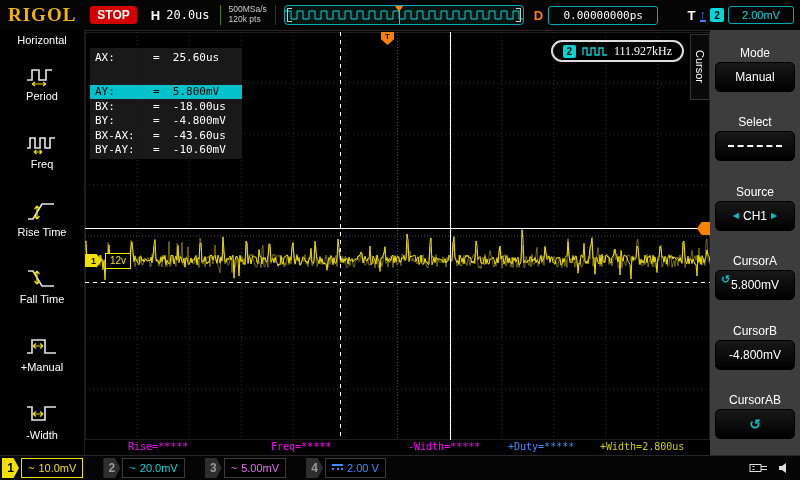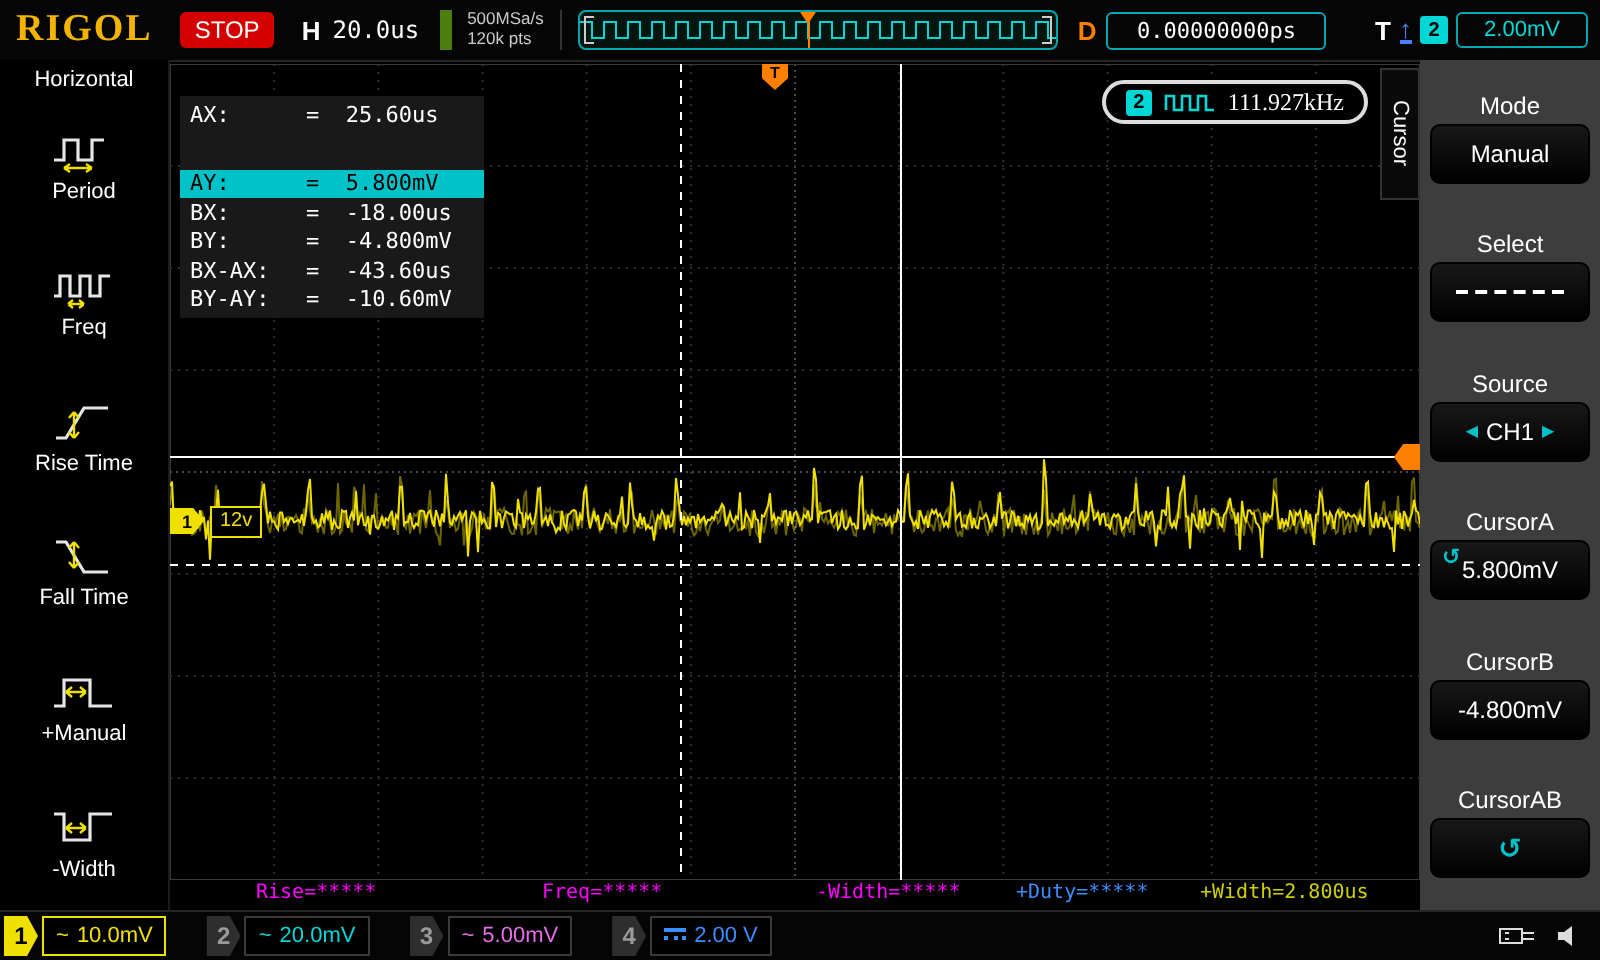--- a/index.html
+++ b/index.html
@@ -4,26 +4,26 @@
 <style>
   html,body{margin:0;padding:0;background:#222;}
   .root{position:relative;width:800px;height:480px;background:#000;overflow:hidden;
         font-family:"Liberation Sans","DejaVu Sans",sans-serif;}
 
   
   .topbar{position:absolute;left:0;top:0;width:800px;height:30px;background:#050505;
           border-bottom:1px solid #262626;display:flex;align-items:center;}
   .logo{color:#f2b400;font-family:"Liberation Serif","DejaVu Serif",serif;font-weight:bold;
         font-size:19px;letter-spacing:1px;margin-left:8px;}
-  .stop{background:#d40000;color:#fff;font-weight:normal;font-size:12px;padding:2px 7px;
+  .stop{background:#d40000;color:#fff;font-weight:bold;font-size:12px;padding:2px 7px;
         border-radius:3px;margin-left:14px;}
   .hlab{color:#fff;font-weight:bold;font-size:13px;margin-left:14px;}
   .tb{color:#fff;font-size:12px;font-family:"DejaVu Sans Mono",monospace;margin-left:6px;}
   .rate{display:flex;flex-direction:column;color:#ccc;font-size:8.5px;line-height:1.15;
-        margin-left:10px;padding:0 8px;border-left:6px solid #4d7c0f;border-right:1px solid #333;justify-content:space-between;}
+        margin-left:10px;padding:0 8px;border-left:1px solid #4d7c0f;border-right:1px solid #333;justify-content:space-between;}
   .preview{position:relative;width:238px;height:18px;margin-left:8px;border:1px solid #00a8b0;
            border-radius:4px;background:#04140f;}
   .preview svg{position:absolute;inset:0;width:100%;height:100%;}
   .preview polyline{stroke:var(--ch2);stroke-width:1;fill:none;}
   .pv-br{position:absolute;top:2px;bottom:2px;width:4px;border-top:1px solid #ccc;border-bottom:1px solid #ccc;}
   .pv-br.l{left:2px;border-left:1px solid #ccc;}
   .pv-br.r{right:2px;border-right:1px solid #ccc;}
   .pv-line{position:absolute;left:48%;top:0;bottom:0;width:1px;background:var(--trig);}
   .pv-tri{position:absolute;left:calc(48% - 4px);top:0;width:0;height:0;
           border:4px solid transparent;border-top:6px solid var(--trig);}

